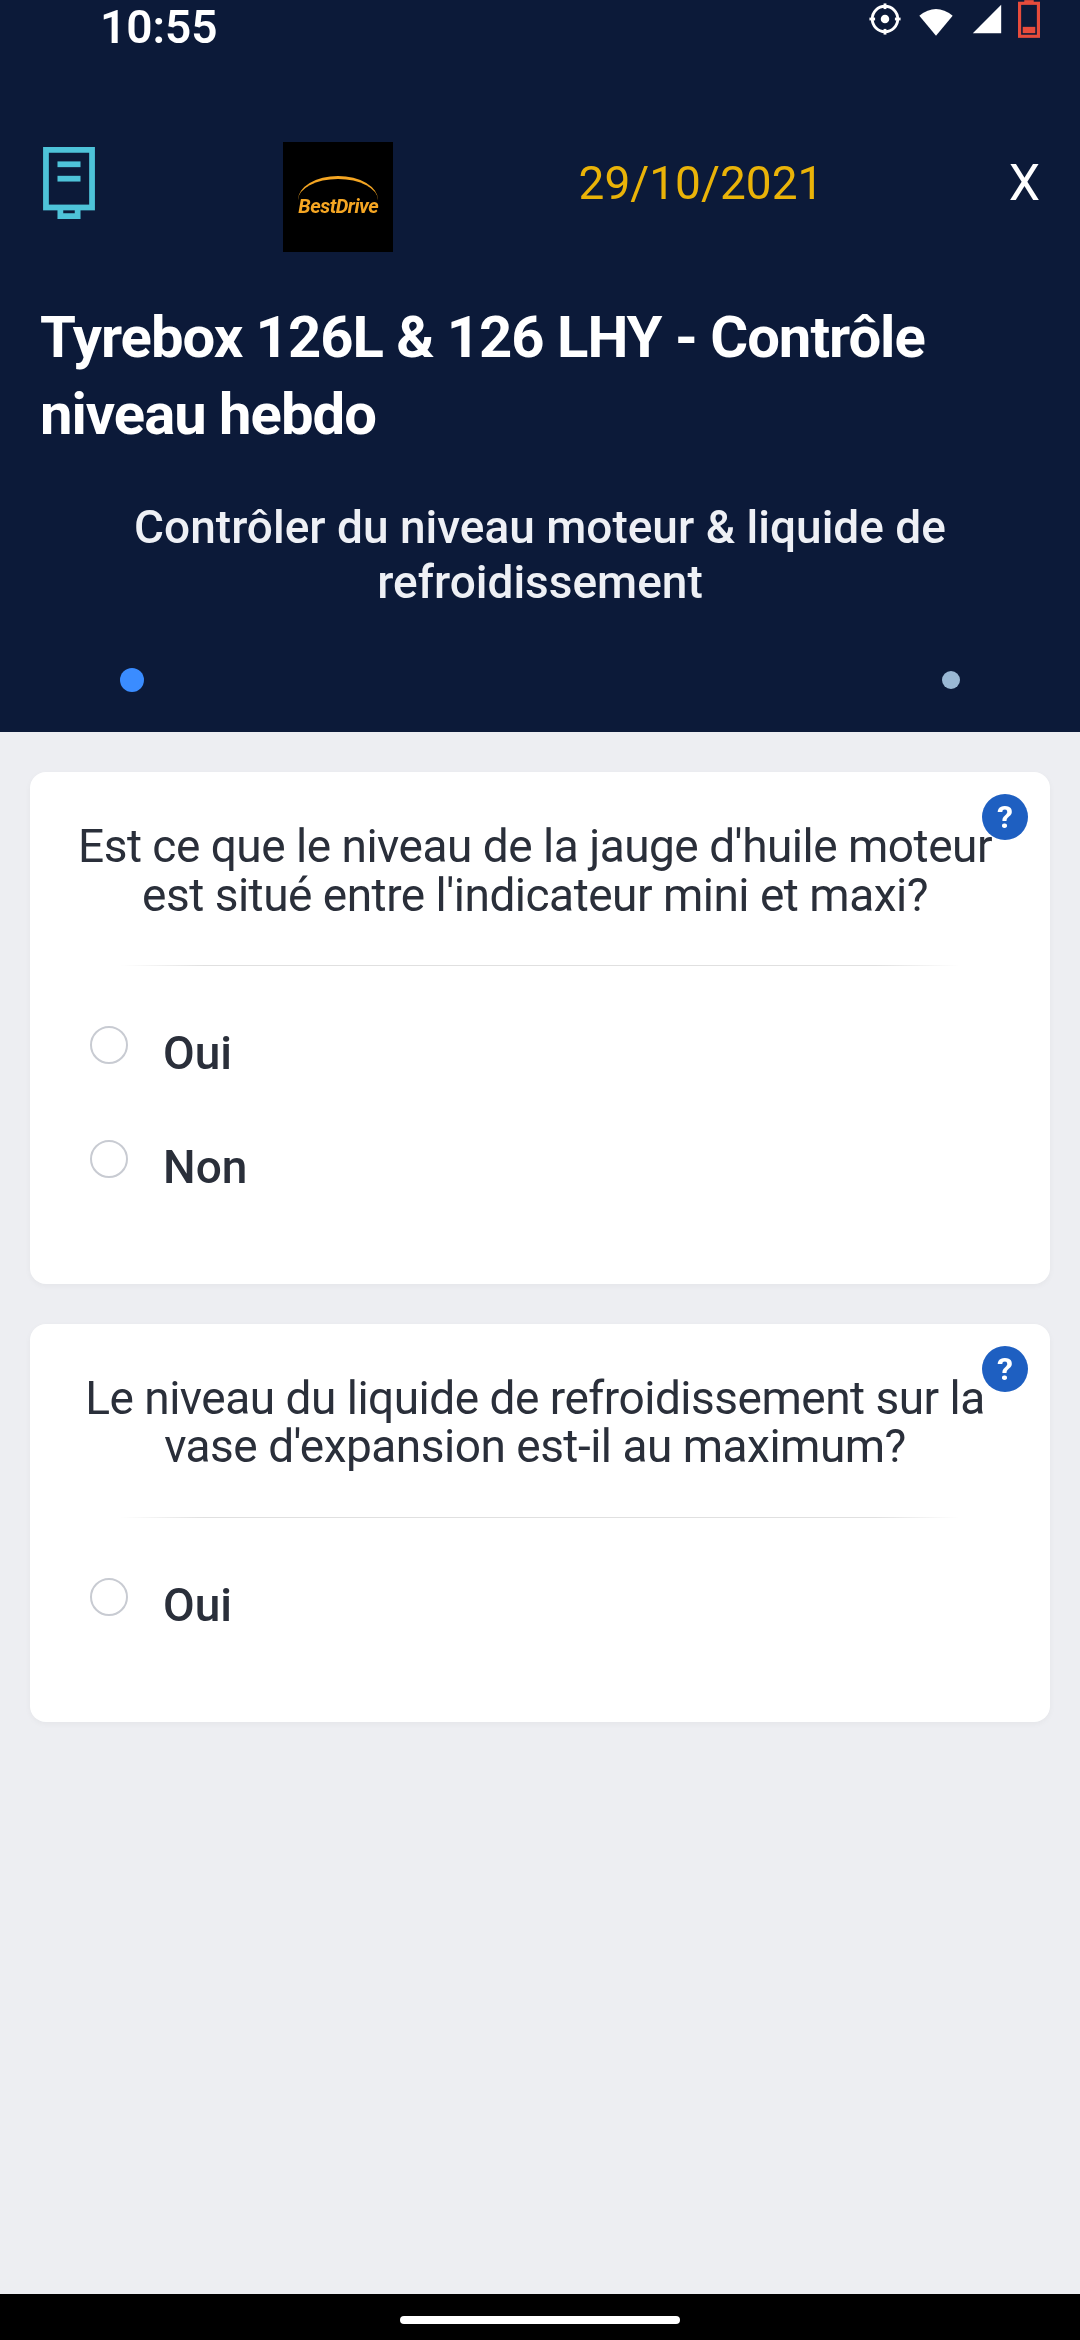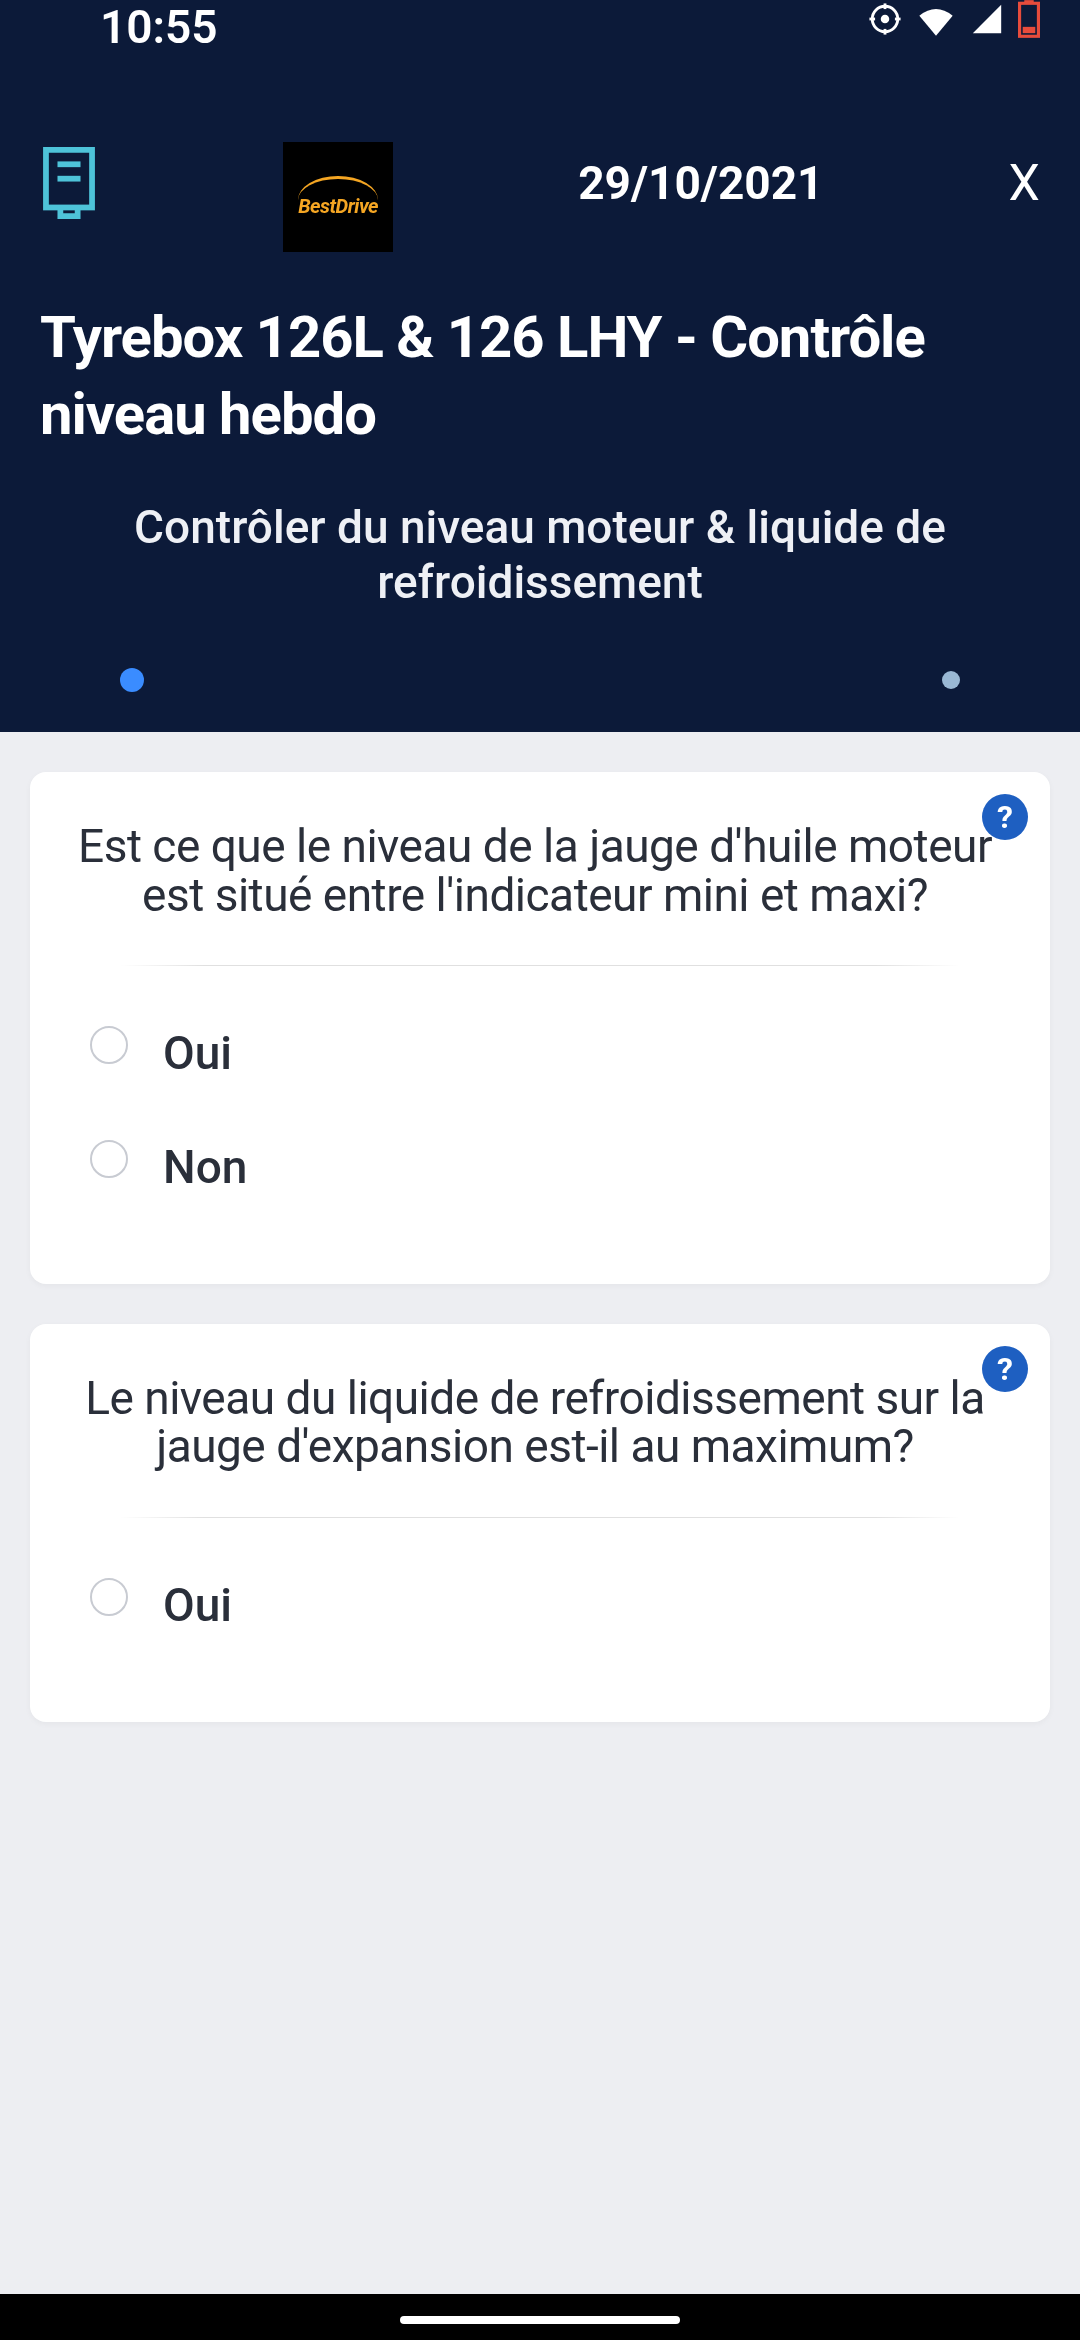--- a/index.html
+++ b/index.html
@@ -61,22 +61,22 @@
   }
   .brand-logo-text {
     color: #f5a623;
     font-size: 20px;
     font-weight: 700;
     font-style: italic;
     letter-spacing: -0.5px;
   }
   .header-date {
     font-size: 46px;
-    font-weight: 700;
-    color: #ffffff;
+    font-weight: 400;
+    color: #eab308;
   }
   .close-btn {
     font-size: 50px;
     font-weight: 400;
     color: #fff;
     cursor: pointer;
     line-height: 1;
   }
   .title {
     font-size: 58px;
@@ -259,21 +259,21 @@
       <div class="option-label">Oui</div>
     </div>
     <div class="option">
       <div class="radio"></div>
       <div class="option-label">Non</div>
     </div>
   </div>
 
   <div class="card">
     <div class="help-badge">?</div>
-    <div class="question">Le niveau du liquide de refroidissement sur la jauge d'expansion est-il au maximum?</div>
+    <div class="question">Le niveau du liquide de refroidissement sur la vase d'expansion est-il au maximum?</div>
     <div class="divider"></div>
     <div class="option">
       <div class="radio"></div>
       <div class="option-label">Oui</div>
     </div>
   </div>
 
 </div>
 
 <div class="bottom-black"></div>

